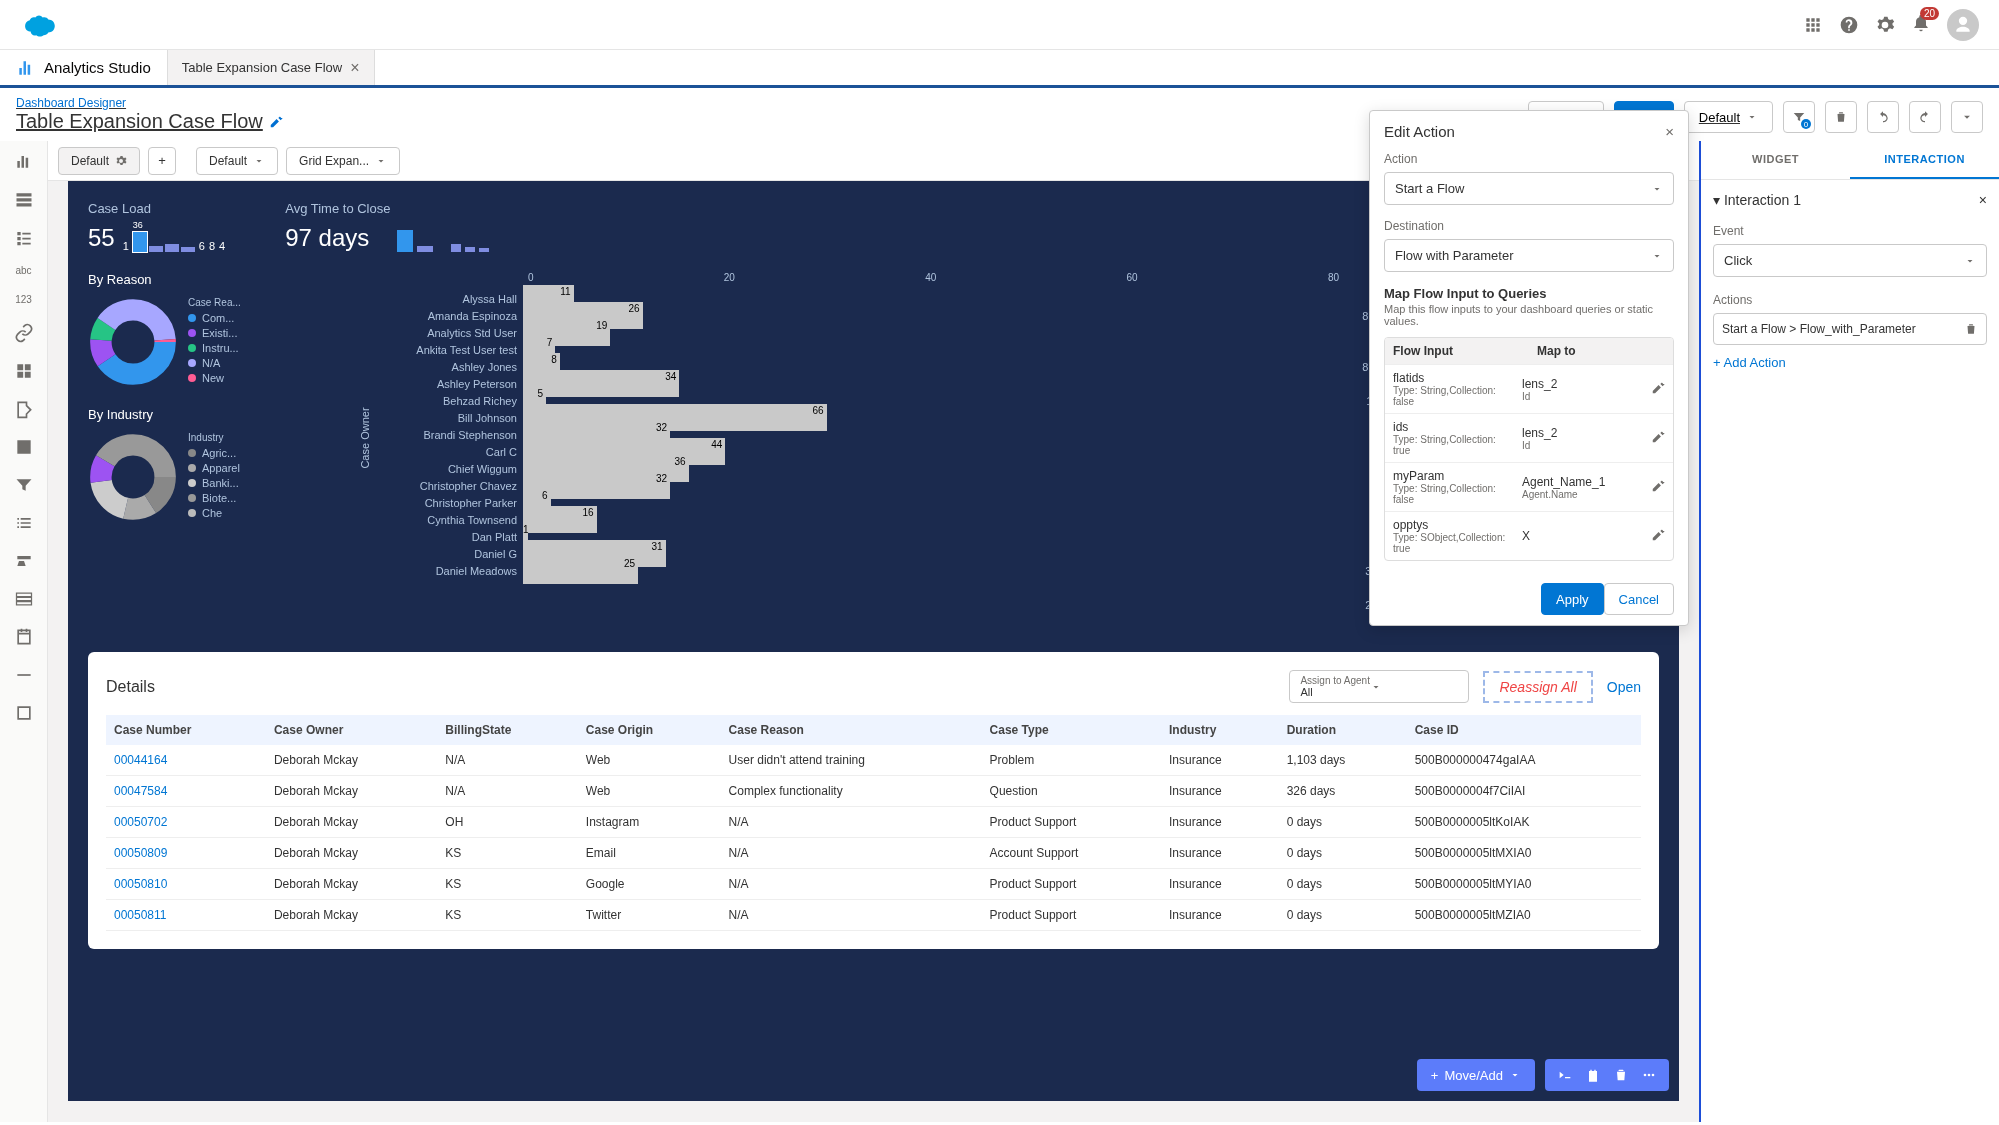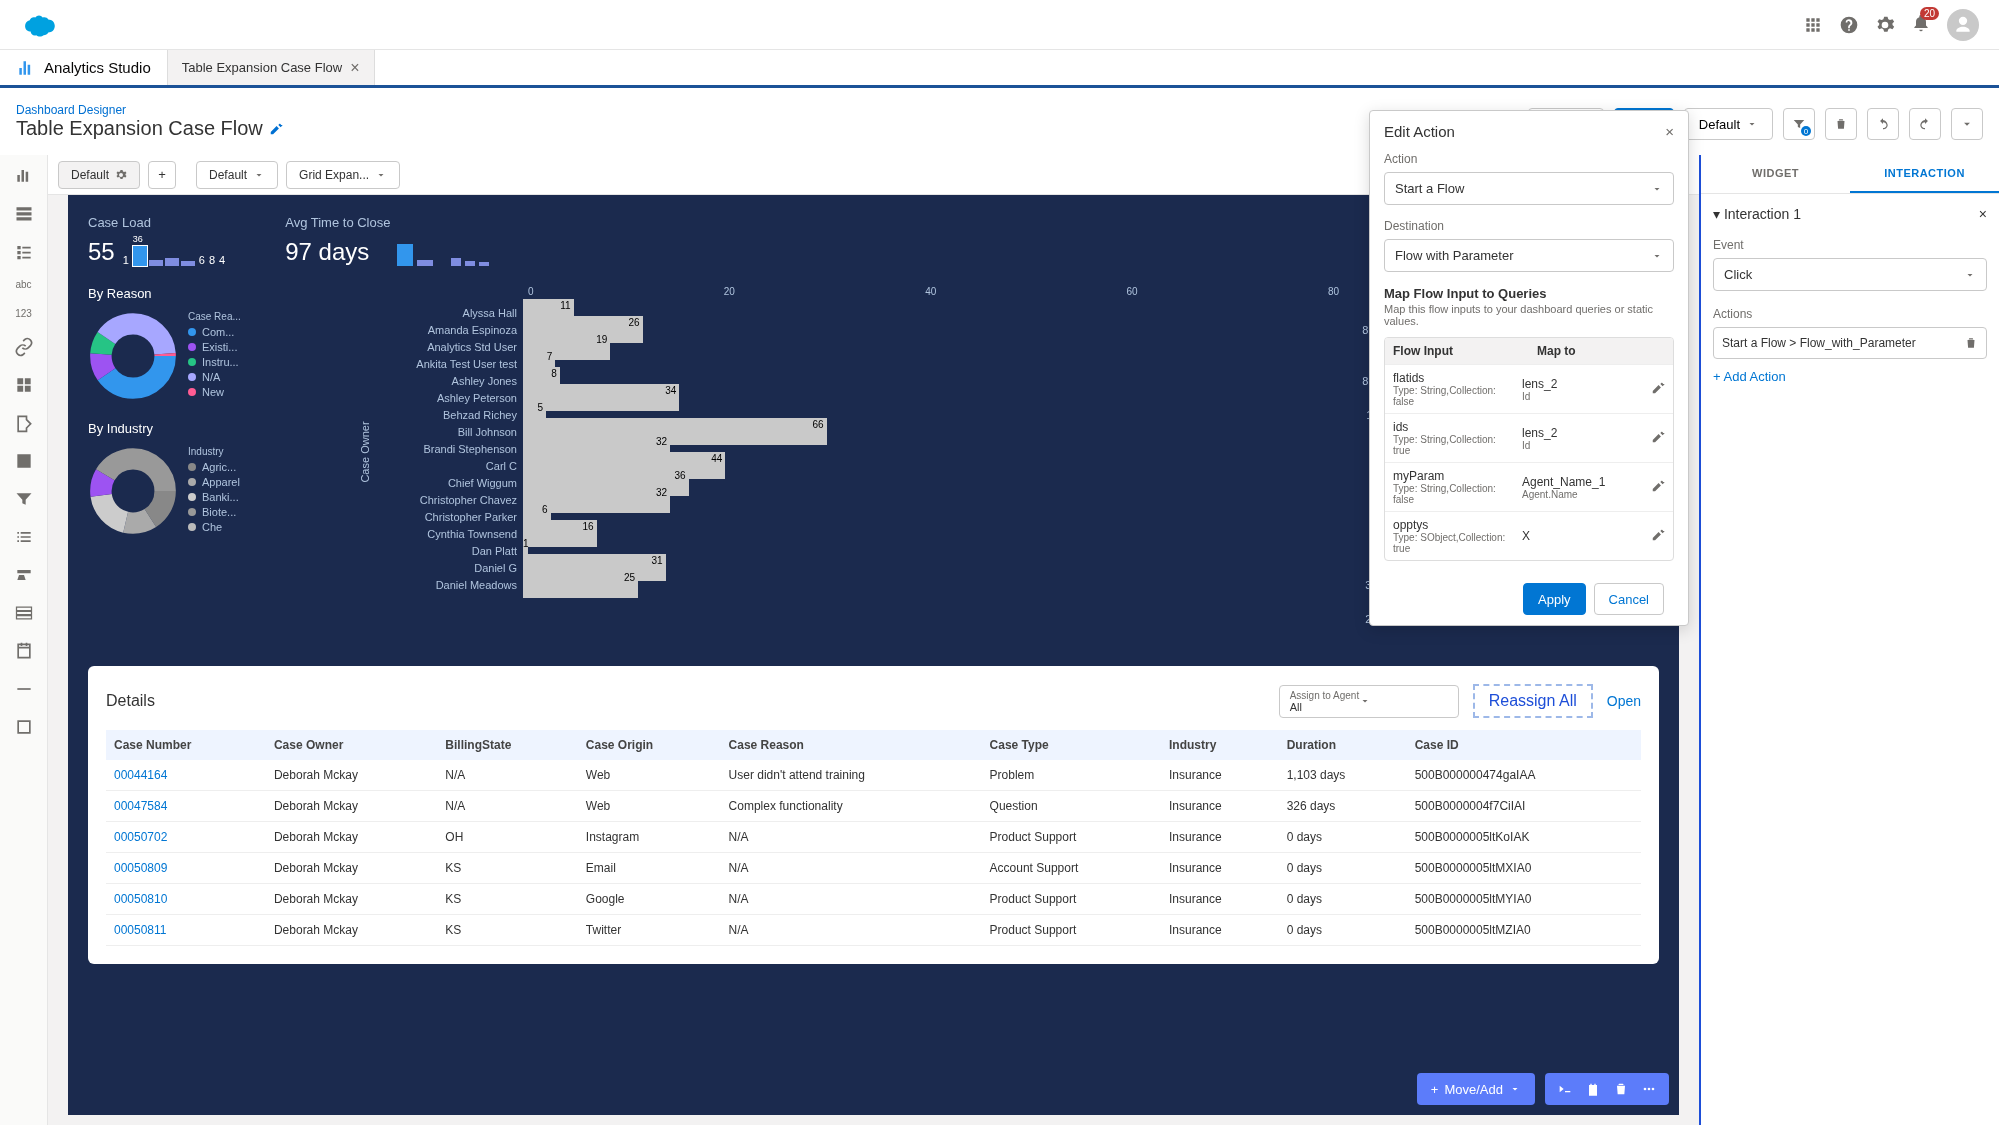--- a/index.html
+++ b/index.html
@@ -16,21 +16,21 @@
 .avatar svg { width: 20px; height: 20px; fill: #fff; }
 
 
 .app-nav { height: 38px; display: flex; align-items: stretch; border-bottom: 3px solid #1b5297; }
 .app-brand { display: flex; align-items: center; gap: 8px; padding: 0 16px; font-size: 15px; color: #080707; }
 .app-brand svg { width: 20px; height: 20px; fill: #3296ed; }
 .app-tab { display: flex; align-items: center; gap: 8px; padding: 0 14px; background: #f3f2f2; border-left: 1px solid #ddd; border-right: 1px solid #ddd; font-size: 13px; }
 .app-tab .close { font-size: 16px; color: #706e6b; cursor: pointer; }
 
 
-.context-bar { padding: 15px 16px; display: flex; align-items: flex-end; justify-content: space-between; }
+.context-bar { padding: 8px 16px; display: flex; align-items: flex-end; justify-content: space-between; text-decoration: underline; }
 .context-left .crumb { font-size: 12px; color: #0070d2; }
 .context-left .title { font-size: 20px; font-weight: 400; display: flex; align-items: center; gap: 6px; }
 .context-left .edit { width: 14px; height: 14px; fill: #0070d2; }
 .context-right { display: flex; align-items: center; gap: 10px; }
 .btn { height: 32px; padding: 0 14px; border: 1px solid #c9c9c9; background: #fff; border-radius: 4px; font-size: 13px; cursor: pointer; display: flex; align-items: center; gap: 6px; }
 .btn-primary { background: #0176d3; border-color: #0176d3; color: #fff; }
 .btn-link { border: 1px solid #c9c9c9; color: #0176d3; }
 .icon-btn { width: 32px; height: 32px; border: 1px solid #c9c9c9; border-radius: 4px; background: #fff; display: flex; align-items: center; justify-content: center; cursor: pointer; }
 .icon-btn svg { width: 14px; height: 14px; fill: #706e6b; }
 .filter-btn { position: relative; }
@@ -82,21 +82,21 @@
 .hbar2 { width: 300px; position: relative; color: #b0c4de; font-size: 10px; }
 .hbar2 .hbar-label2 { width: 55px; text-align: right; padding-right: 4px; font-size: 11px; }
 .hbar2-row { display: flex; align-items: center; height: 17px; }
 .hbar2-bar { height: 13px; background: #c9c9c9; font-size: 10px; color: #000; text-align: right; padding-right: 3px; line-height: 13px; }
 
 
 .details-card { background: #fff; border-radius: 6px; padding: 18px; margin-top: 20px; position: relative; }
 .details-hdr { display: flex; align-items: center; justify-content: space-between; margin-bottom: 12px; }
 .details-hdr h3 { font-size: 16px; font-weight: 400; }
 .assign { border: 1px solid #c9c9c9; border-radius: 4px; padding: 4px 10px; font-size: 11px; display: flex; align-items: center; min-width: 180px; }
-.reassign { border: 2px dashed #9db8e8; padding: 6px 14px; color: #1d4ed8; font-size: 16px; }
+.reassign { border: 2px dashed #9db8e8; padding: 6px 14px; color: #ef4444; font-size: 14px; font-style: italic; }
 .open-link { color: #0176d3; font-size: 14px; cursor: pointer; }
 .tbl { width: 100%; border-collapse: collapse; font-size: 12px; }
 .tbl th { text-align: left; padding: 8px; background: #eef4ff; font-weight: 600; color: #444; }
 .tbl td { padding: 8px; border-bottom: 1px solid #eee; }
 .tbl .cn { color: #0176d3; cursor: pointer; }
 
 
 .bottom-bar { position: absolute; bottom: 10px; right: 10px; display: flex; gap: 10px; }
 .move-btn { background: #5c7cfa; color: #fff; border: none; border-radius: 4px; padding: 8px 14px; font-size: 13px; display: flex; align-items: center; gap: 6px; cursor: pointer; }
 .bot-actions { background: #5c7cfa; border-radius: 4px; display: flex; align-items: center; gap: 12px; padding: 8px 12px; }
@@ -122,21 +122,21 @@
 .map-hdr { font-size: 13px; font-weight: 600; margin-bottom: 2px; }
 .map-sub { font-size: 11px; color: #706e6b; margin-bottom: 10px; }
 .map-table { border: 1px solid #ddd; border-radius: 4px; overflow: hidden; }
 .map-th { display: flex; background: #f3f2f2; }
 .map-th > div { flex: 1; padding: 6px 8px; font-size: 12px; font-weight: 600; }
 .map-row { display: flex; border-top: 1px solid #eee; align-items: center; }
 .map-row > div { flex: 1; padding: 6px 8px; font-size: 12px; }
 .map-row .fi-name { font-size: 12px; }
 .map-row .fi-type { font-size: 10px; color: #706e6b; }
 .map-row .edit-i { width: 14px; height: 14px; fill: #706e6b; }
-.pop-footer { display: flex; justify-content: flex-end; gap: 8px; padding: 10px 24px; }
+.pop-footer { display: flex; justify-content: flex-end; gap: 0; padding: 10px 14px; }
 
 .chev { width: 12px; height: 12px; fill: #706e6b; }
 </style>
 </head>
 <body>
 
 <div class="global-header">
   <svg class="cloud-logo" viewBox="0 0 40 28">
       <path fill="#00a1e0" d="M16 6c2-3 6-3 8 0 2-1 5 0 6 2 4 0 7 3 7 7s-3 7-7 7c-1 2-3 3-5 3-2 2-6 2-8 0-3 1-6-1-6-4-3 0-6-2-6-6 0-3 2-5 5-6 1-3 4-4 6-3z"></path>
     </svg>

